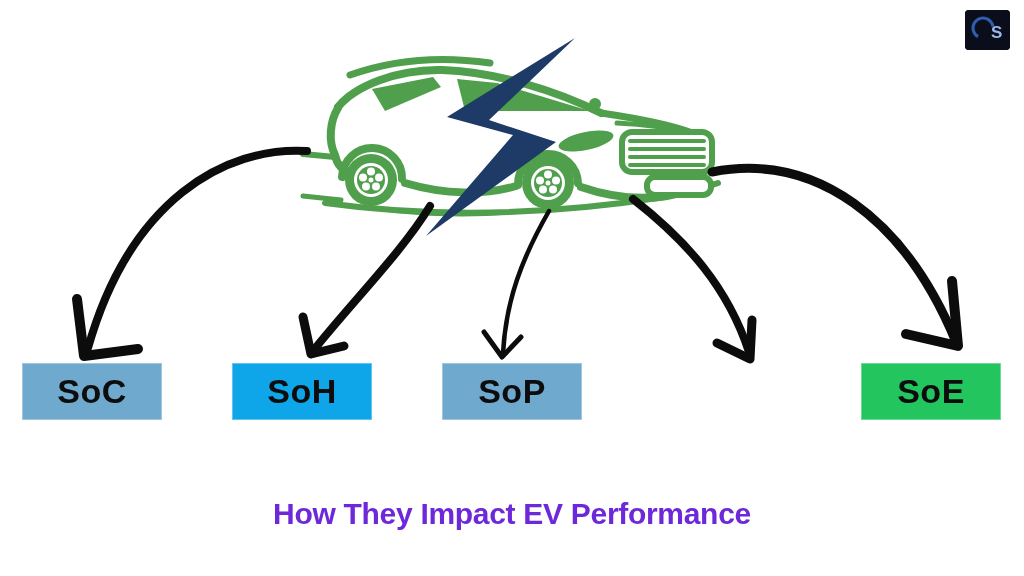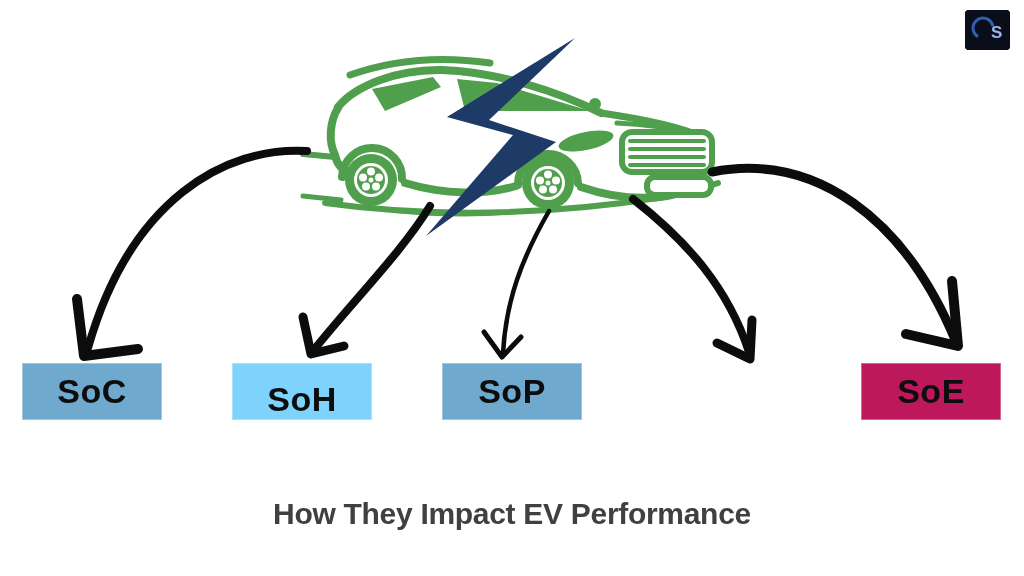--- a/index.html
+++ b/index.html
@@ -24,21 +24,21 @@
     font-size:34px;font-weight:bold;color:#0d0d0d;letter-spacing:0.5px;
   }
   .box-soc{left:22px;}
   .box-soh{left:232px;}
   .box-sop{left:442px;}
   .box-sof{left:651px;}
   .box-soe{left:861px;}
   .diagram-title{
     position:absolute;left:0;right:0;top:497px;z-index:4;
     text-align:center;
-    font-size:30px;font-weight:bold;color:#404040;letter-spacing:-0.3px;
+    font-size:30px;font-weight:bold;color:#6d28d9;letter-spacing:-0.3px;
   }
   .brand-logo{
     position:absolute;left:965px;top:10px;width:45px;height:40px;z-index:5;
     background:#0a0e1a;border-radius:4px;
     display:flex;align-items:center;justify-content:center;
     overflow:hidden;
   }
 </style>
 </head>
 <body>
@@ -146,27 +146,27 @@
     </g>
   </svg>
 
   <svg class="bolt-svg" width="160" height="210" viewBox="0 0 160 210">
     <polygon points="155,8 27,87 93,105 6,206 136,112 69,90" fill="#1e3a66"></polygon>
   </svg>
 
   <div class="label-box box-soc" style="background: rgb(111, 169, 206);">
     <span>SoC</span>
   </div>
-  <div class="label-box box-soh" style="background: #7dd3fc; align-items: flex-end;">
+  <div class="label-box box-soh" style="background: #0ea5e9;">
     <span>SoH</span>
   </div>
   <div class="label-box box-sop" style="background: rgb(111, 169, 206); align-items: center;">
     <span>SoP</span>
   </div>
-  <div class="label-box box-soe" style="background: #be185d;">
+  <div class="label-box box-soe" style="background: #22c55e;">
     <span>SoE</span>
   </div>
 
   <div class="diagram-title">How They Impact EV Performance</div>
 
   <div class="brand-logo">
     <svg width="45" height="40" viewBox="0 0 45 40">
       <rect x="0" y="0" width="45" height="40" fill="#0a0e1a"></rect>
       <circle cx="18" cy="18" r="10" fill="none" stroke="#2f5fae" stroke-width="3" stroke-dasharray="40 23" transform="rotate(120 18 18)"></circle>
       <text x="26" y="28" font-size="17" font-weight="bold" fill="#9db8e8" font-family="Liberation Sans, sans-serif">S</text>

